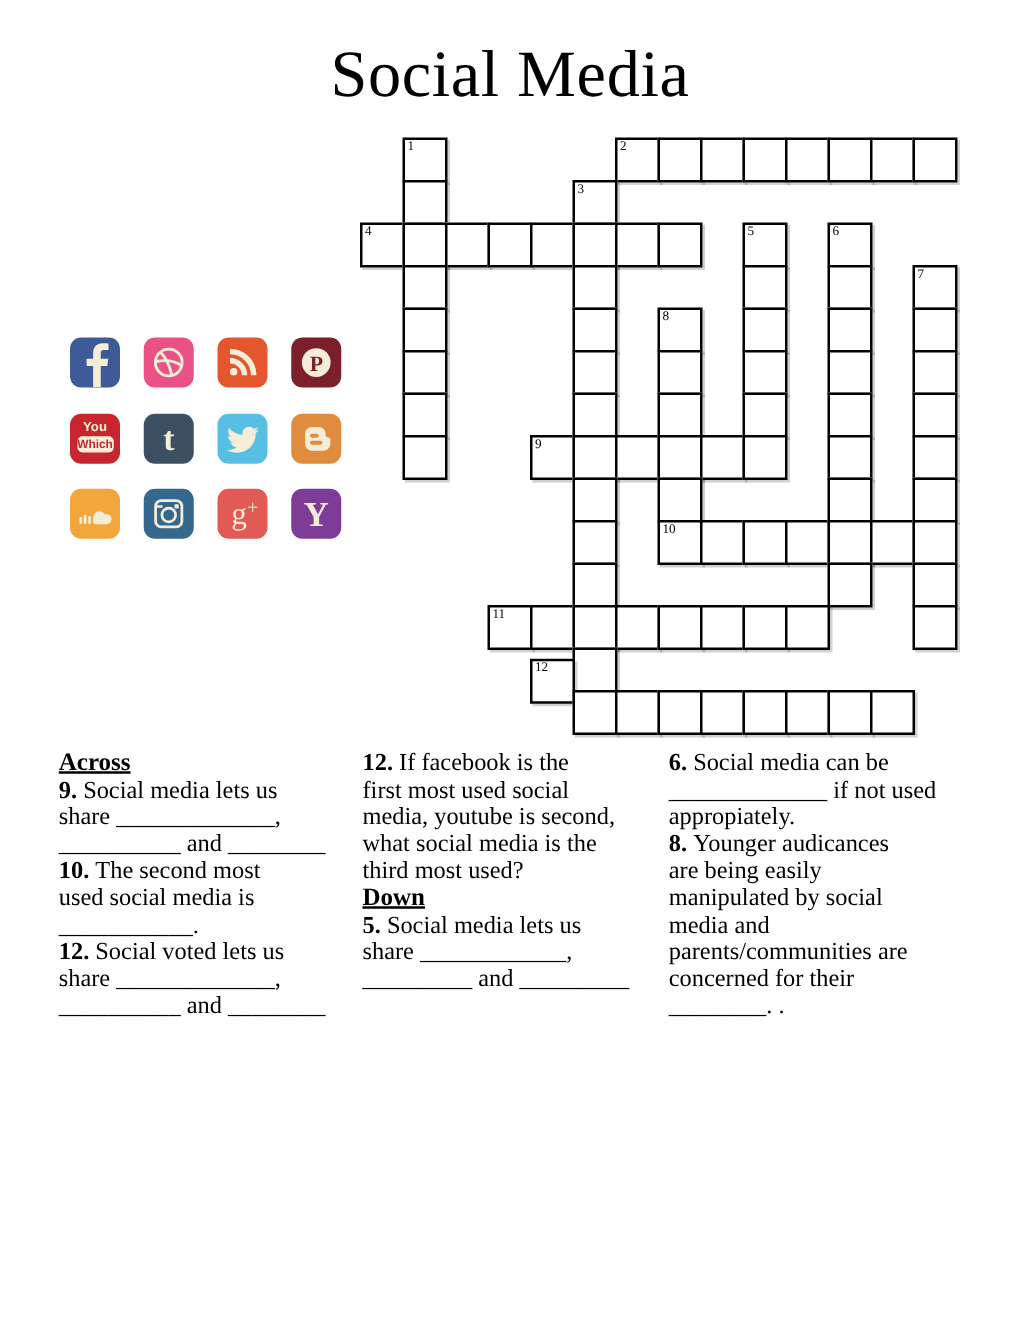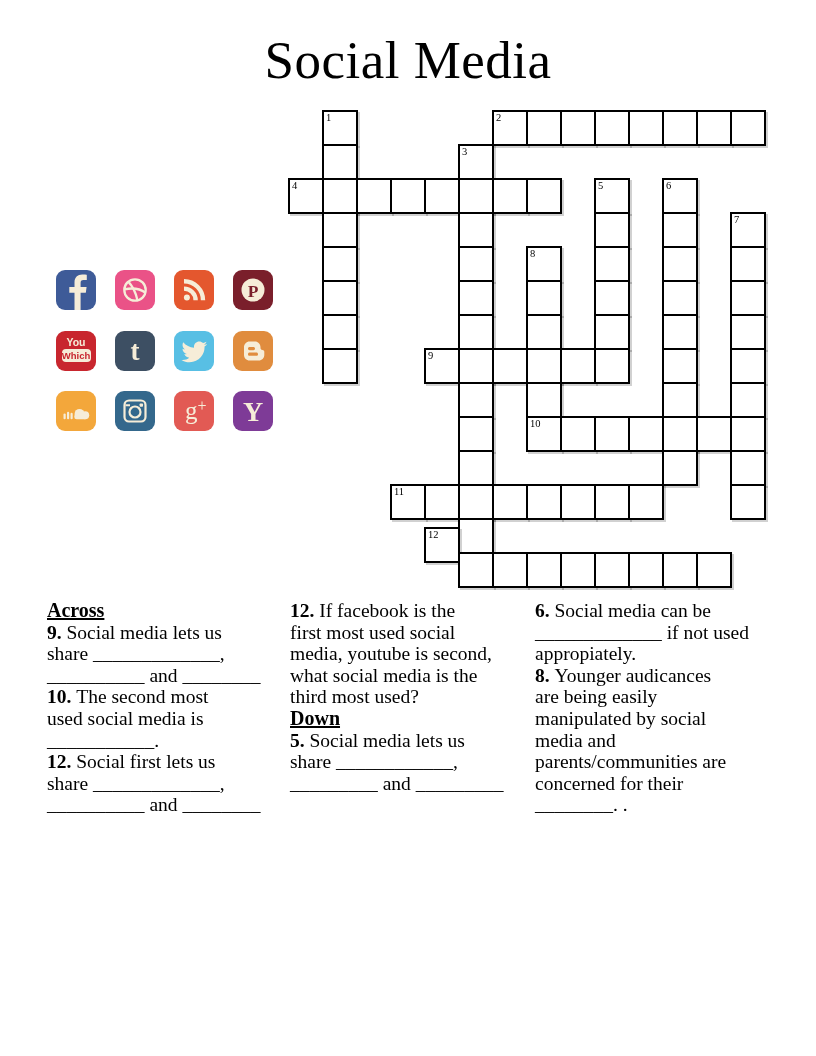--- a/index.html
+++ b/index.html
@@ -241,21 +241,21 @@
       <div class="cell" style="left: 408px; top: 442px;"></div>
     </div>
   <div class="clue-col col-a">
       <div class="clue-header">Across</div>
       <p class="clue"><b>9. </b><span>Social media lets us
 share _____________,
 __________ and ________</span></p>
       <p class="clue"><b>10. </b><span>The second most
 used social media is
 ___________.</span></p>
-      <p class="clue"><b>12. </b><span>Social first lets us
+      <p class="clue"><b>12. </b><span>Social voted lets us
 share _____________,
 __________ and ________</span></p>
     </div>
   <div class="clue-col col-b">
       <p class="clue"><b>12. </b><span>If facebook is the
 first most used social
 media, youtube is second,
 what social media is the
 third most used?</span></p>
       <div class="clue-header">Down</div>

